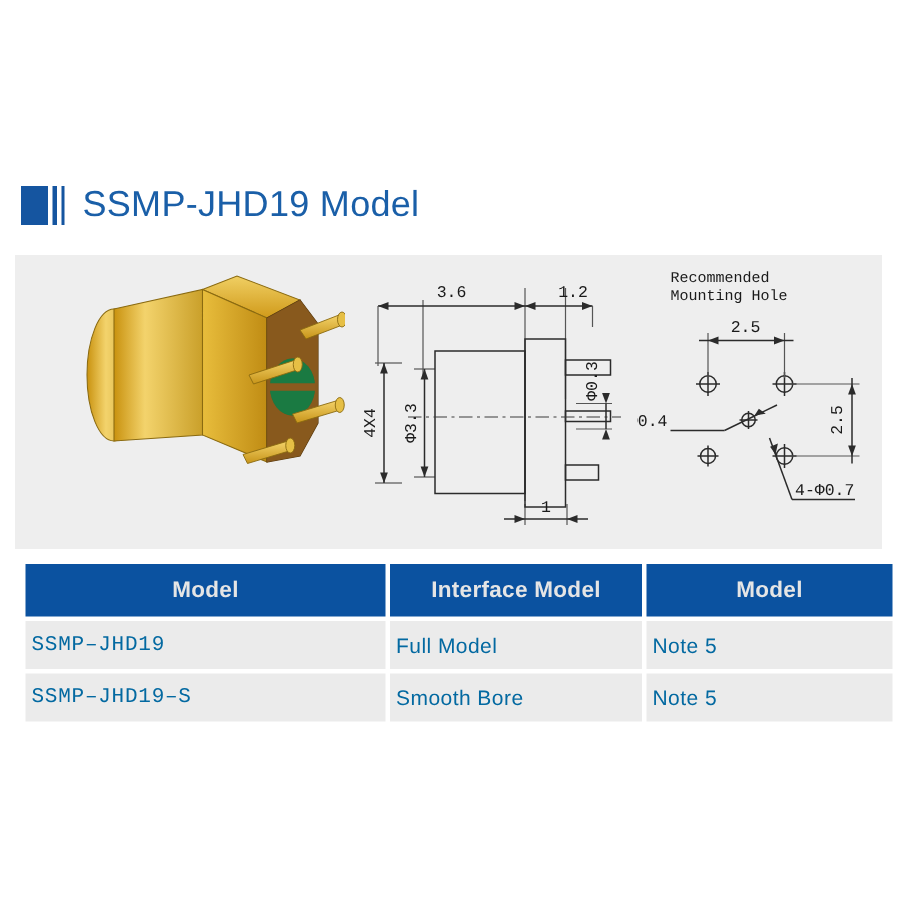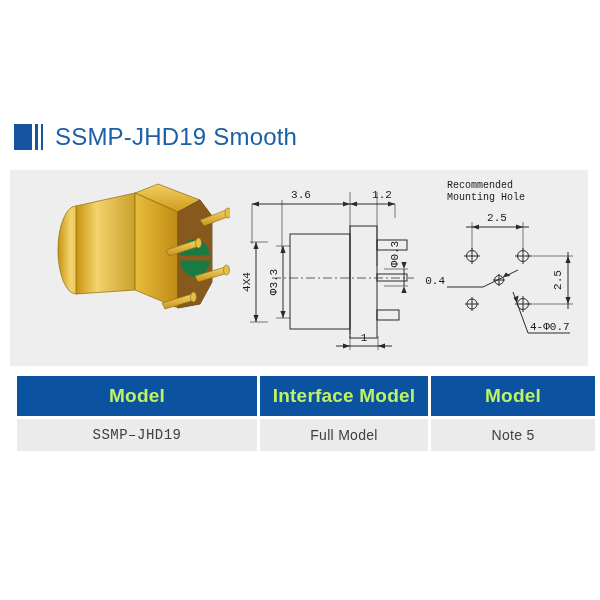--- a/index.html
+++ b/index.html
@@ -49,45 +49,45 @@
   .ln-thin{stroke:#555;stroke-width:.8;fill:none;}
   .ln-ctr{stroke:#3a3a3a;stroke-width:.8;fill:none;stroke-dasharray:9 3 2 3;}
 
   
   #spec-table{
     position:absolute;left:14px;top:373px;width:572px;
     border-collapse:separate;border-spacing:3px 3px;
     table-layout:fixed;
   }
   #spec-table th{
-    background:#0b52a0;color:#bef264;
-    font-size:19px;font-weight:700;
+    background:#0b52a0;color:#e5e5e5;
+    font-size:15px;font-weight:700;
     padding:9px 4px;text-align:center;
     letter-spacing:.2px;
   }
   #spec-table td{
-    background:#ebebeb;color:#404040;
-    font-size:14px;padding:8px 4px;text-align:center;
+    background:#ebebeb;color:#0369a1;
+    font-size:14px;padding:8px 4px;text-align:left;
     letter-spacing:.3px;
   }
   #spec-table td.model-cell{font-family:"Liberation Mono",monospace;letter-spacing:.5px;}
   .col-model{width:240px;}
   .col-iface{width:168px;}
   .col-note{width:164px;}
 </style>
 </head>
 <body>
 
 <div id="title-bar">
   <span class="logo-mark">
     <span class="logo-block"></span>
     <span class="logo-bar"></span>
     <span class="logo-bar thin"></span>
   </span>
-  <span id="page-title">SSMP-JHD19 Smooth</span>
+  <span id="page-title">SSMP-JHD19 Model</span>
 </div>
 
 <div id="drawing-panel">
 
   <svg id="product-render" viewBox="0 0 190 180">
     <defs>
       <linearGradient id="gBodyTop" x1="0" y1="0" x2="0" y2="1">
         <stop offset="0" stop-color="#f0cf63"></stop>
           <stop offset="1" stop-color="#d09a1a"></stop>
       </linearGradient>
@@ -278,14 +278,19 @@
       <th>Interface Model</th>
       <th>Model</th>
     </tr>
   </thead>
   <tbody>
     <tr>
       <td class="model-cell">SSMP–JHD19</td>
       <td>Full Model</td>
       <td>Note 5</td>
     </tr>
+    <tr>
+      <td class="model-cell">SSMP–JHD19–S</td>
+      <td>Smooth Bore</td>
+      <td>Note 5</td>
+    </tr>
   </tbody>
 </table>
 
 </body></html>

